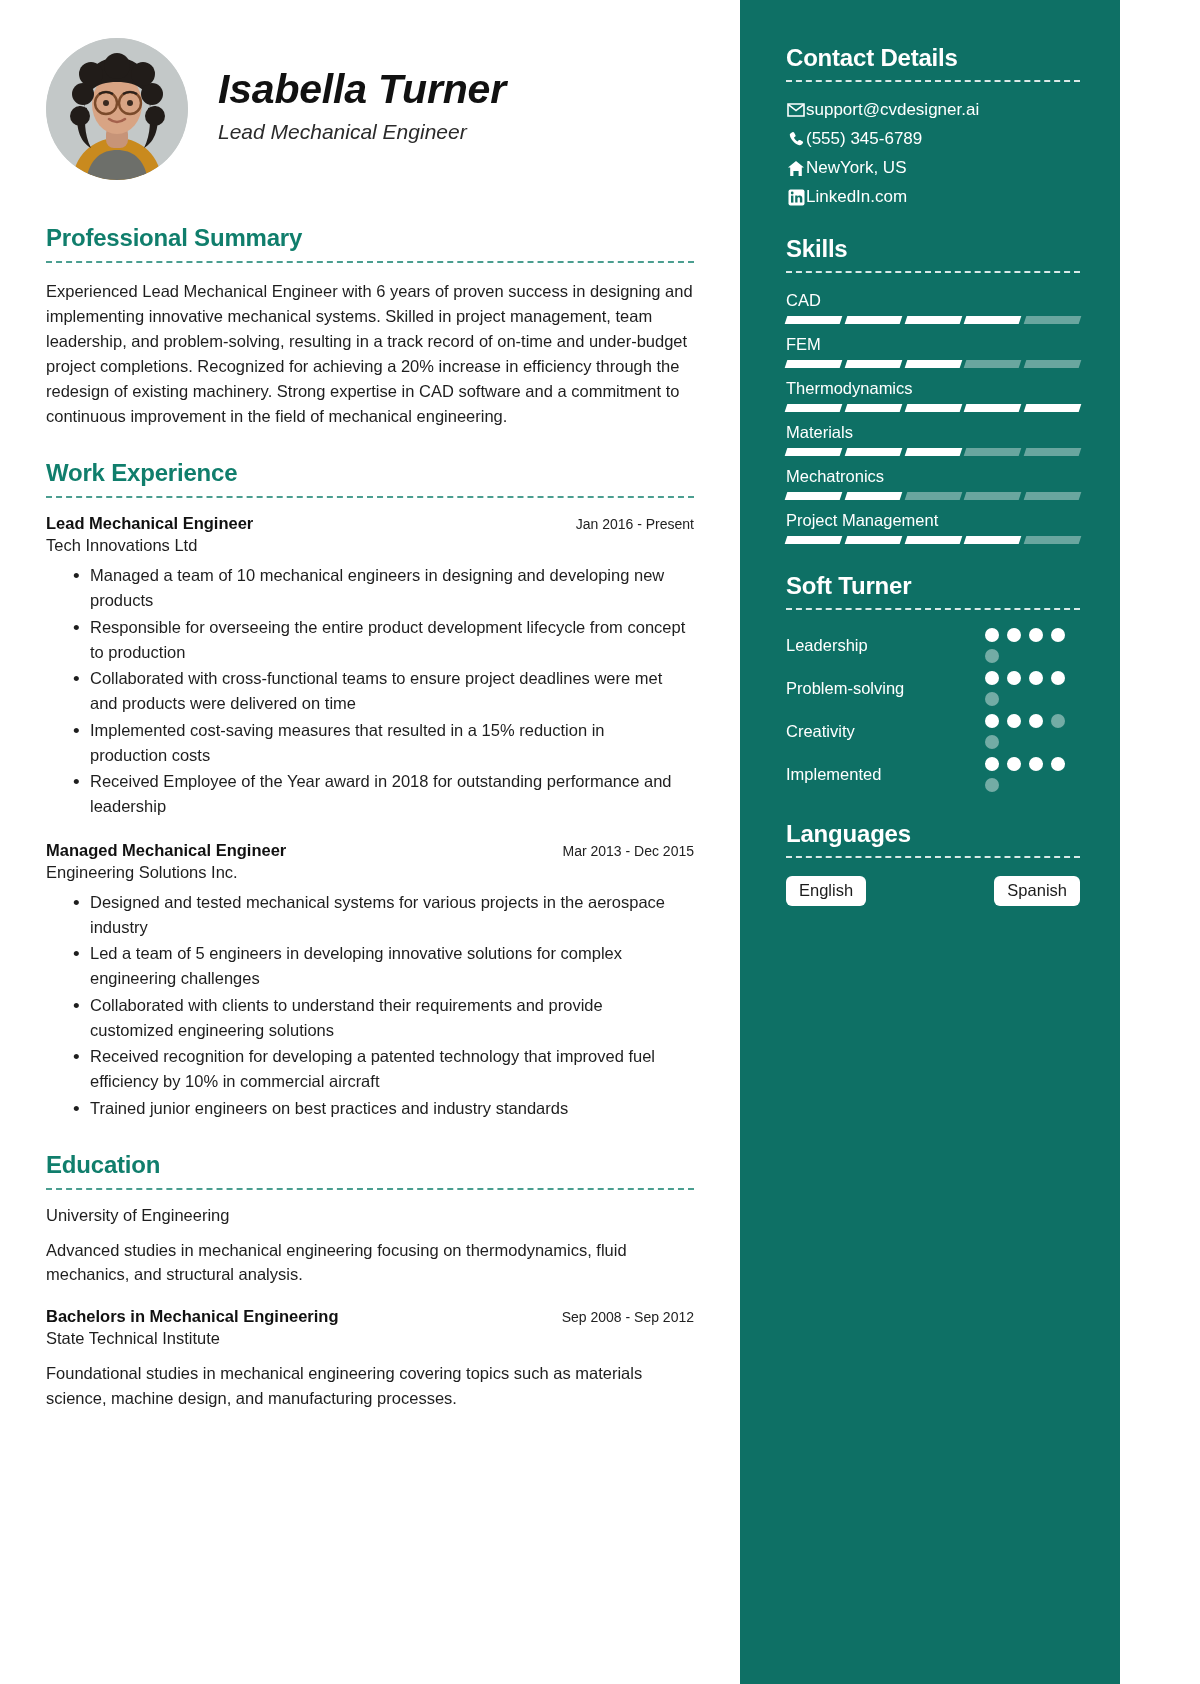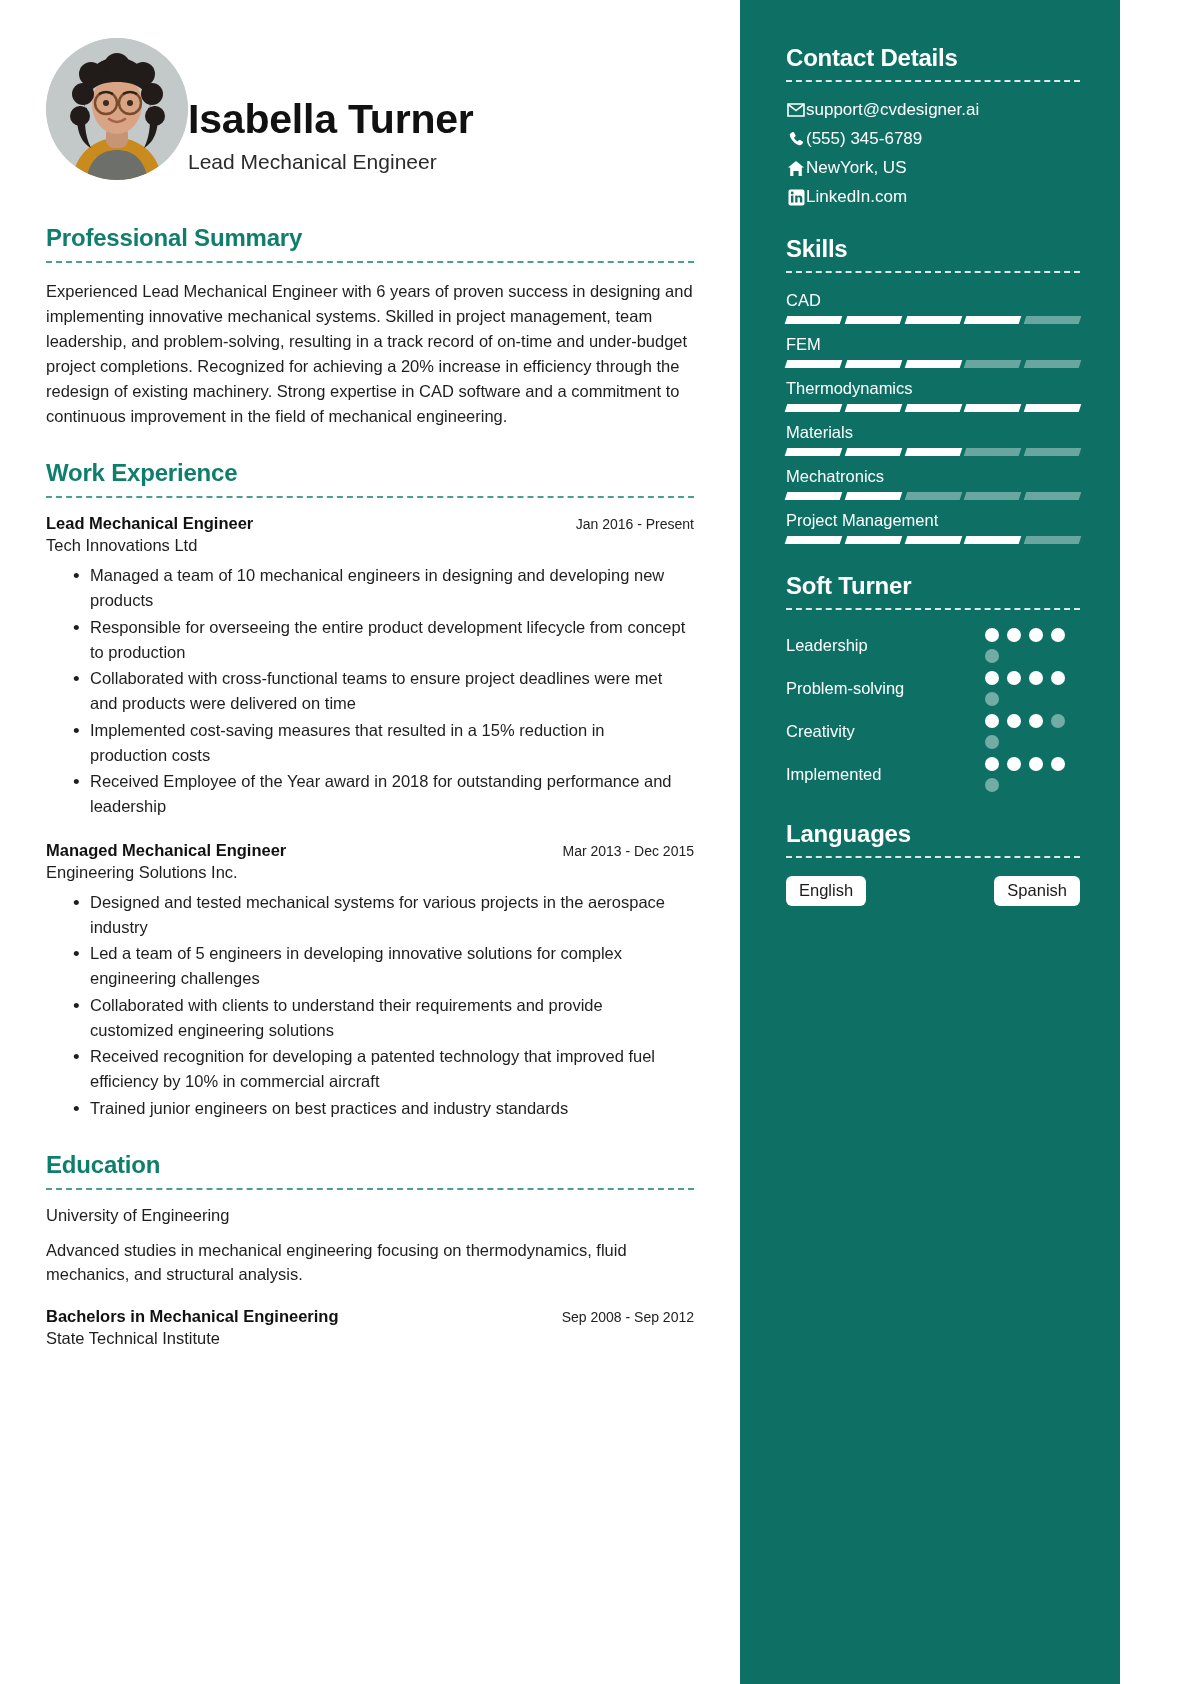--- a/index.html
+++ b/index.html
@@ -13,21 +13,21 @@
   }
   .page { position: relative; width: 1200px; height: 1684px; display: flex; background:#fff; }
 
   
   .main-col {
     width: 740px;
     padding: 38px 46px 0 46px;
     background: #ffffff;
   }
 
-  .header { display: flex; align-items: flex-end; margin-bottom: 44px; }
+  .header { display: flex; align-items: center; gap: 30px; margin-bottom: 44px; font-style: italic; }
   .avatar {
     width: 142px; height: 142px; border-radius: 50%;
     flex: 0 0 142px;
     overflow: hidden;
     background: #c9cdcd;
     position: relative;
   }
   .avatar svg { display:block; width:100%; height:100%; }
   .name-block { padding-bottom: 6px; }
   .name {
@@ -209,20 +209,21 @@
           <div class="edu">
             <div class="job-org">University of Engineering</div>
             <div class="edu-desc">Advanced studies in mechanical engineering focusing on thermodynamics, fluid mechanics, and structural analysis.</div>
           </div>
           <div class="edu">
             <div class="job-head">
               <div class="job-title">Bachelors in Mechanical Engineering</div>
               <div class="job-dates">Sep 2008 - Sep 2012</div>
             </div>
             <div class="job-org">State Technical Institute</div>
+            <div class="edu-desc">Foundational studies in mechanical engineering covering topics such as materials science, machine design, and manufacturing processes.</div>
           </div>
         </div>
     </div>
 
   </div>
 
   <div class="side-col">
 
     <div class="side-section">
       <div class="side-title">Contact Details</div>

